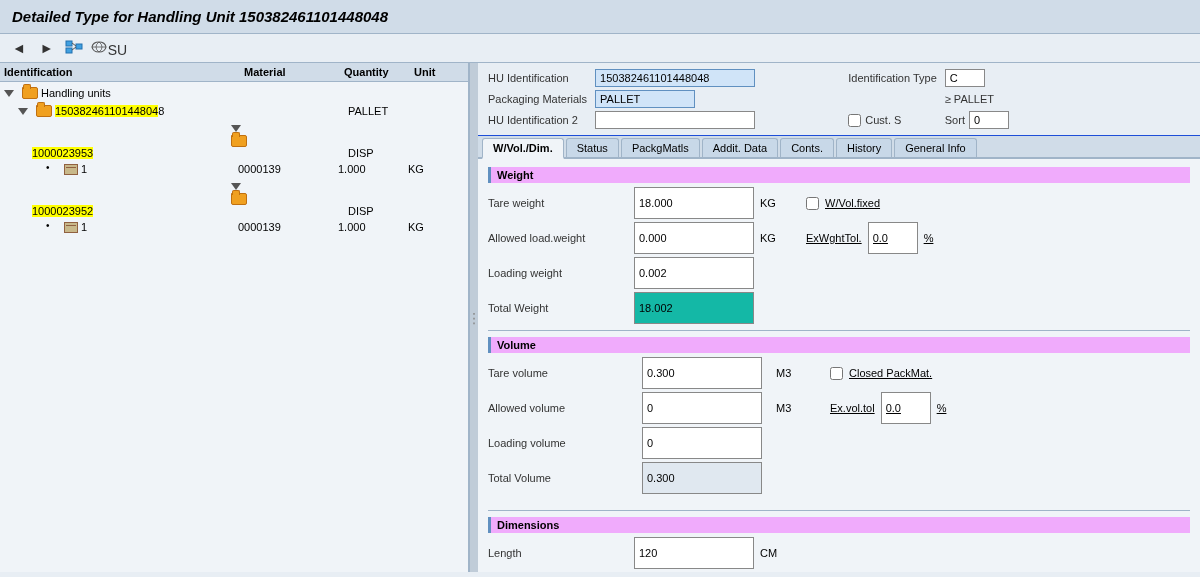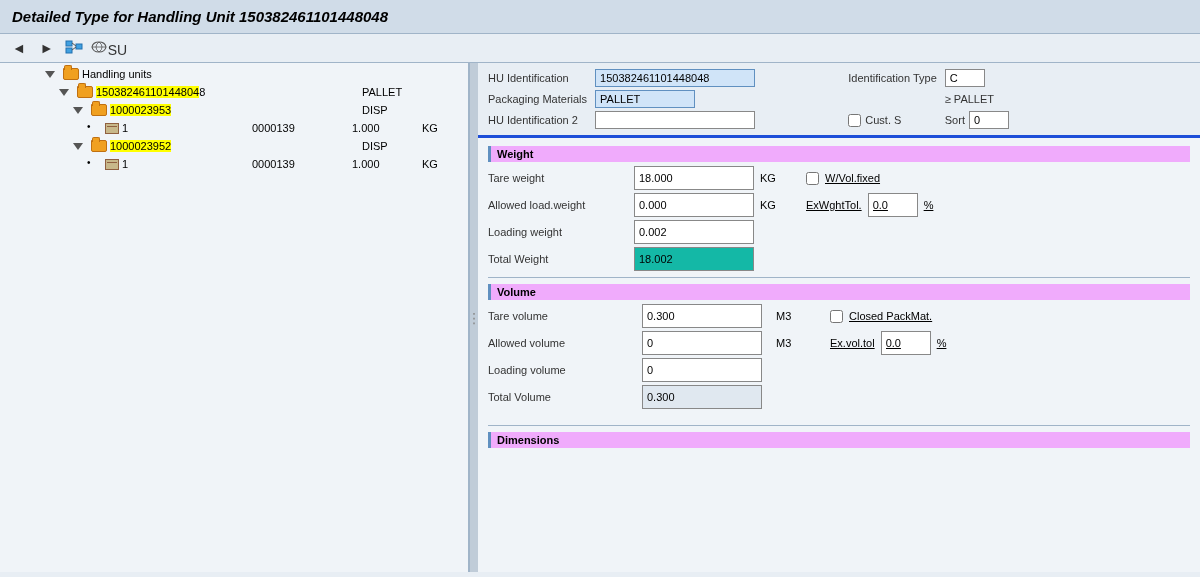--- a/index.html
+++ b/index.html
@@ -60,28 +60,27 @@
     }
     .tree-header span {
       font-size: 11px;
     }
     .tree-body {
       padding: 2px 0;
     }
     .tree-row {
       display: flex;
       align-items: center;
-      padding: 1px 6px;
+      padding: 1px 20px;
       cursor: pointer;
       min-height: 18px;
-      margin-left: 41px;
     }
     .indent-0 { padding-left: 4px; }
     .indent-1 { padding-left: 18px; }
-    .indent-2 { padding-left: 32px; }
+    .indent-2 { padding-left: 32px; flex-direction: column; }
     .indent-3 { padding-left: 46px; }
     .tree-icon {
       display: inline-block;
       width: 16px;
       height: 14px;
       margin-right: 2px;
       flex-shrink: 0;
     }
     .folder-icon {
       display: inline-block;
@@ -165,21 +164,21 @@
       overflow: auto;
       padding: 0;
     }
     .hu-fields {
       background: #e8eef4;
       padding: 6px 10px;
       display: grid;
       grid-template-columns: auto 1fr auto 1fr;
       gap: 3px 8px;
       align-items: center;
-      border-bottom: 3px solid #1d4ed8;
+      border-bottom: 1px solid #1d4ed8;
     }
     .field-label {
       font-size: 11px;
       color: #333;
       white-space: nowrap;
     }
     .field-value {
       background: #fff;
       border: 1px solid #888;
       padding: 1px 4px;
@@ -225,21 +224,21 @@
       background: #f0abfc;
       padding: 2px 6px;
       margin-bottom: 4px;
       border-left: 3px solid #6090c0;
     }
     .input-field {
       background: #fff;
       border: 1px solid #888;
       padding: 1px 4px;
       font-size: 11px;
-      height: 24px;
+      height: 32px;
       width: 100%;
     }
     .input-unit {
       font-size: 11px;
     }
     .section-divider {
       border: none;
       border-top: 1px solid #a0b4c8;
       margin: 6px 0;
     }
@@ -276,20 +275,26 @@
       <path d="M9,3 Q12,5 12,8 Q12,11 9,13" fill="none" stroke="#555" stroke-width="0.8"></path>
       <path d="M9,3 Q6,5 6,8 Q6,11 9,13" fill="none" stroke="#555" stroke-width="0.8"></path>
       <line x1="2" y1="8" x2="16" y2="8" stroke="#555" stroke-width="0.8"></line>
     </svg>SU
   </span>
 </div>
 
 <div class="main-container">
 
   <div class="left-panel">
+    <div class="tree-header">
+      <span>Identification</span>
+      <span>Material</span>
+      <span>Quantity</span>
+      <span>Unit</span>
+    </div>
     <div class="tree-body">
 
       <div class="tree-row indent-0">
         <span class="tree-icon">
           <span class="triangle-down"></span>
         </span>
         <span class="folder-icon"></span>
         <div class="tree-cols">
           <div class="col-id">
               <span class="tree-label">Handling units</span>
@@ -392,20 +397,29 @@
       <div style="display:flex; align-items:center; gap:4px;">
         <input type="checkbox" style="">
         <span class="field-label">Cust. S</span>
       </div>
       <div style="display:flex; align-items:center; gap:4px;">
         <span class="field-label">Sort</span>
         <input class="field-value" type="text" value="0" style="width: 40px;">
       </div>
     </div>
 
+    <div class="tabs-bar">
+      <div class="tab active">W/Vol./Dim.</div>
+      <div class="tab">Status</div>
+      <div class="tab">PackgMatls</div>
+      <div class="tab">Addit. Data</div>
+      <div class="tab">Conts.</div>
+      <div class="tab">History</div>
+      <div class="tab">General Info</div>
+    </div>
 
     <div class="tab-content">
 
       <div class="section-header">Weight</div>
       <div style="display:grid; grid-template-columns: 140px 120px 40px 1fr; gap: 3px 6px; align-items:center; margin-bottom:4px;">
         <span class="field-label">Tare weight</span>
         <input class="input-field" type="text" value="18.000" style="">
         <span class="input-unit">KG</span>
         <div class="right-side-fields">
           <input type="checkbox" style="">
@@ -460,16 +474,22 @@
 
         <span class="field-label">Total Volume</span>
         <input class="input-field" type="text" value="0.300" style="background: rgb(224, 232, 240);">
         <span></span>
           <span></span>
       </div>
 
       <hr class="section-divider">
 
       <div class="section-header">Dimensions</div>
+      <div style="display:grid; grid-template-columns: 140px 120px 40px 1fr; gap: 3px 6px; align-items:center;">
+        <span class="field-label">Length</span>
+        <input class="input-field" type="text" value="120" style="">
+        <span class="input-unit">CM</span>
+        <span></span>
+      </div>
 
     </div>
   </div>
 </div>
 
 </body></html>

